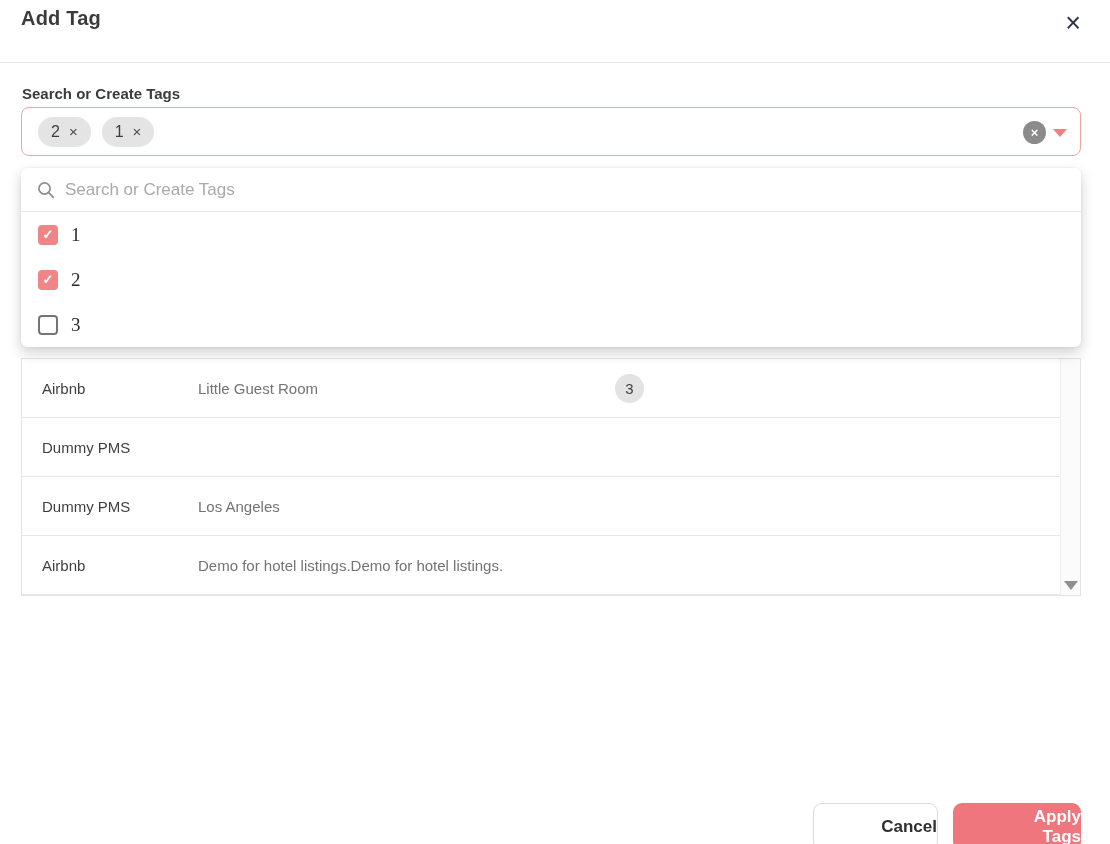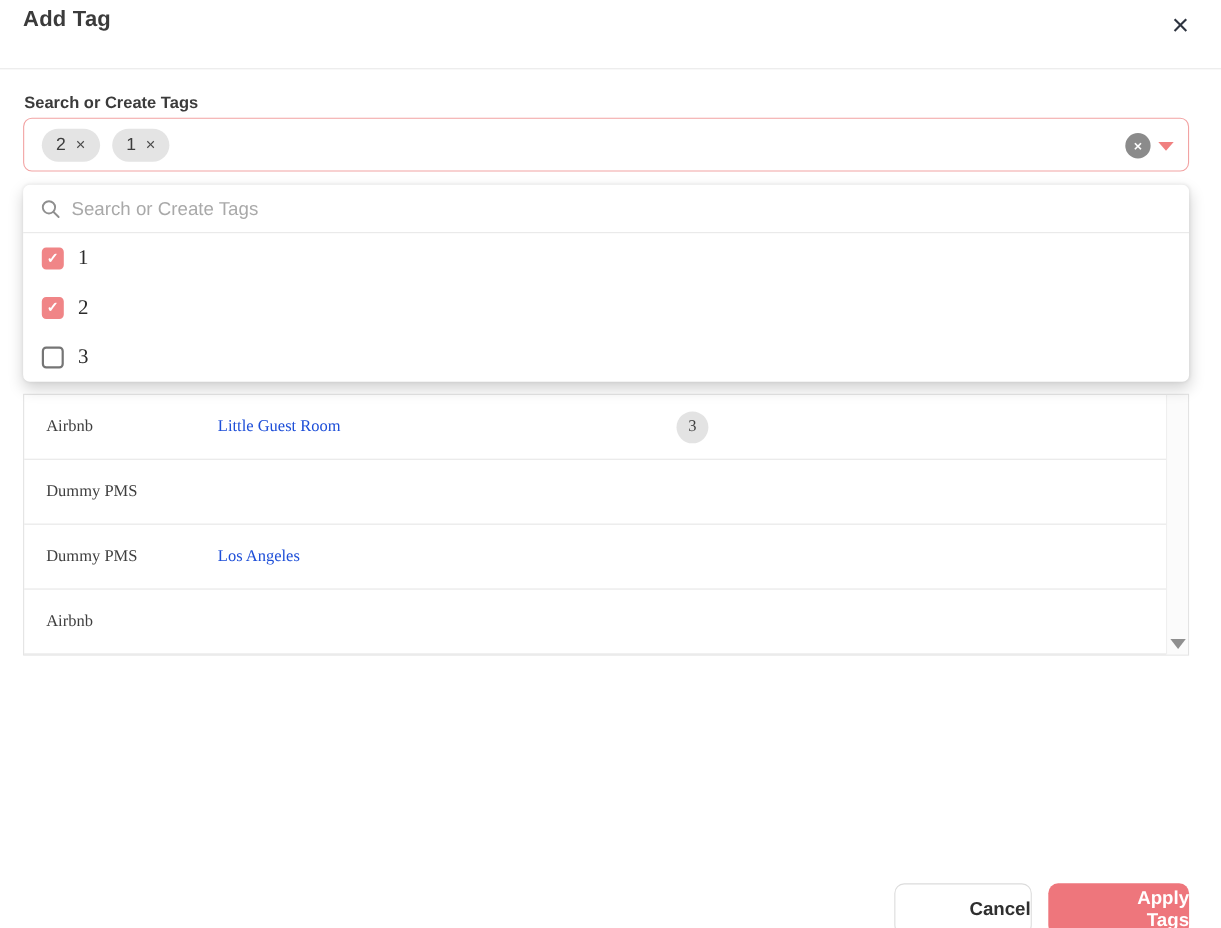--- a/index.html
+++ b/index.html
@@ -84,25 +84,25 @@
   .dd-option-label {
     font-family:"Liberation Serif", serif; font-size:19px; color:#2b2b2b;
   }
 
   
   .listings {
     position:absolute; left:21px; top:358px; width:1060px; height:238px;
     border:1px solid #e3e3e3; display:flex; flex-direction:column; background:#fff;
   }
   .listing-row {
-    flex:1; display:flex; align-items:center; border-bottom:1px solid #e6e6e6;font-family:Liberation Serif, serif;
+    flex:1; display:flex; align-items:center; border-bottom:1px solid #e6e6e6;
   }
   .listing-row:last-child { border-bottom:none; }
   .cell-channel { width:176px; padding-left:20px; font-size:15px; color:#3f3f3f; }
-  .cell-name { width:417px; font-size:15px; color:#1d4ed8; }
+  .cell-name { width:417px; font-size:15px; color:#737373; }
   .badge {
     width:29px; height:29px; border-radius:50%; background:#e3e3e3;
     display:flex; align-items:center; justify-content:center;
     font-size:15px; color:#3f3f3f;
   }
   .scroll-track {
     position:absolute; top:0; bottom:0; right:0; width:20px;
     background:#fbfbfb; border-left:1px solid #efefef;
   }
   .scroll-arrow {
@@ -182,20 +182,21 @@
     </div>
     <div class="listing-row">
       <div class="cell-channel">Dummy PMS</div>
     </div>
     <div class="listing-row">
       <div class="cell-channel">Dummy PMS</div>
       <div class="cell-name">Los Angeles</div>
     </div>
     <div class="listing-row">
       <div class="cell-channel">Airbnb</div>
+      <div class="cell-name">Demo for hotel listings.Demo for hotel listings.</div>
     </div>
     <div class="scroll-track">
       <span class="scroll-arrow"></span>
     </div>
   </div>
 
   <button class="btn btn-cancel">Cancel</button>
   <button class="btn btn-apply">Apply Tags</button>
 
 </div>

